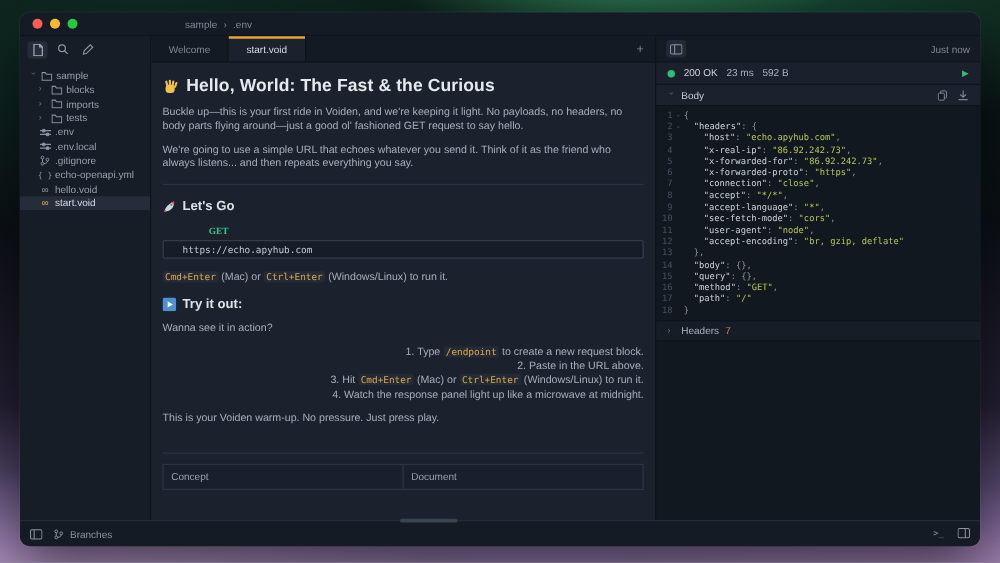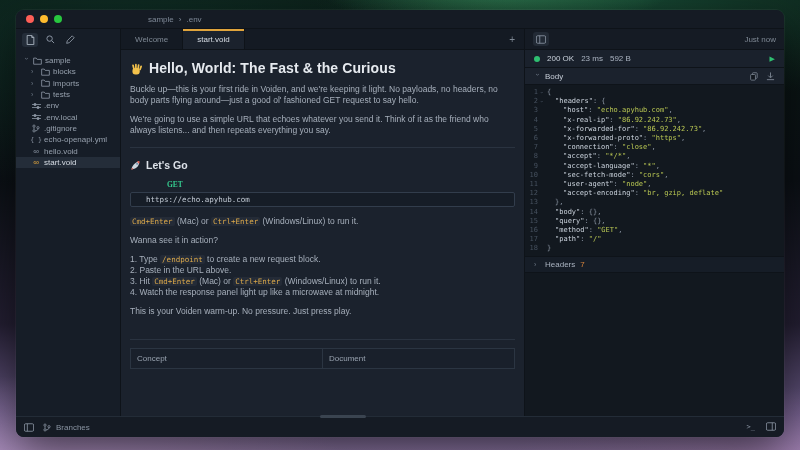--- a/index.html
+++ b/index.html
@@ -53,21 +53,21 @@
   .edcontent{flex:1;overflow:hidden;padding:2px 9px 0 9px;}
   h1.doc{font-size:14px;color:#e6eaef;margin:8px 0 0;display:flex;gap:6px;align-items:flex-end;font-weight:bold;letter-spacing:.1px;}
   p.doc{font-size:8.5px;line-height:11px;color:#a6afbb;margin:8px 0 0;}
   .hr{border-top:1px solid #2a3340;margin-top:11px;}
   h3.doc{font-size:10.5px;color:#dde2e9;margin:11px 0 0;display:flex;gap:5px;align-items:center;font-weight:bold;}
   .get-label{margin-top:9px;font-family:Liberation Serif, serif;font-size:7.5px;font-weight:bold;color:#35c98e;padding-left:37px;}
   .url-box{margin-top:3px;height:13px;border:1px solid #323d4c;background:#161d27;border-radius:2px;display:flex;align-items:center;padding:0 1px;}
   .url-box input{background:transparent;border:0;outline:0;width:100%;font-family:"DejaVu Sans Mono",monospace;font-size:7.5px;color:#c3cbd5;padding:0 14px;}
   .hint{font-size:8.5px;color:#a6afbb;margin-top:9px;}
   .codechip{font-family:"DejaVu Sans Mono",monospace;font-size:7.5px;color:#dca94a;background:#242b37;border-radius:2px;padding:0 2px;}
-  .steps{margin:8px 0 0;padding:0;list-style:none;font-size:8.5px;line-height:11.2px;color:#a6afbb;counter-reset:s;}
+  .steps{margin:8px 0 0;padding:0;list-style:none;font-size:8.5px;line-height:11.2px;color:#a6afbb;counter-reset:s;text-align:right;}
   .steps li::before{counter-increment:s;content:counter(s) ". ";}
   h2.doc{font-size:12.5px;color:#e2e7ed;margin:13px 0 0;font-weight:bold;}
   table.doc{margin-top:8px;width:100%;border-collapse:collapse;font-size:8px;color:#98a2af;table-layout:fixed;}
   table.doc th{border:1px solid #2b3542;background:#19202b;text-align:left;font-weight:normal;padding:5px 6px;}
   
   .right-panel{width:259px;flex:0 0 auto;background:#12181f;border-left:1px solid #0e1319;display:flex;flex-direction:column;font-size:8px;min-height:0;}
   .rp-header{height:20px;flex:0 0 auto;background:#151b24;border-bottom:1px solid #0e1319;display:flex;align-items:center;padding:0 8px;}
   .rp-split-btn{width:16px;height:14px;background:#222a35;border-radius:3px;display:flex;align-items:center;justify-content:center;}
   .rp-timestamp{margin-left:auto;color:#7e8894;}
   .rp-status{height:17px;flex:0 0 auto;background:#1a212c;display:flex;align-items:center;gap:7px;padding:0 9px;border-bottom:1px solid #0e1319;color:#aab3c0;}
@@ -258,20 +258,27 @@
               <path fill="#e2574c" d="M2 14.2l1-3 2 1.8z"></path>
             </svg>
           <span>Let's Go</span>
         </h3>
         <div class="get-label">GET</div>
         <div class="url-box">
           <input type="text" readonly="" value="https://echo.apyhub.com" style="">
         </div>
         <p class="hint"><span class="codechip">Cmd+Enter</span><span> (Mac) or </span><span class="codechip">Ctrl+Enter</span><span> (Windows/Linux) to run it.</span></p>
 
+        <h3 class="doc">
+          <svg viewBox="0 0 16 16" width="11" height="11">
+              <rect width="16" height="16" rx="3" fill="#4d8fd1"></rect>
+              <path d="M6 4.5v7l6-3.5z" fill="#fff"></path>
+            </svg>
+          <span>Try it out:</span>
+        </h3>
         <p class="doc">Wanna see it in action?</p>
         <ol class="steps">
             <li><span>Type </span><span class="codechip">/endpoint</span><span> to create a new request block.</span></li>
             <li><span>Paste in the URL above.</span></li>
             <li><span>Hit </span><span class="codechip">Cmd+Enter</span><span> (Mac) or </span><span class="codechip">Ctrl+Enter</span><span> (Windows/Linux) to run it.</span></li>
             <li><span>Watch the response panel light up like a microwave at midnight.</span></li>
           </ol>
         <p class="doc">This is your Voiden warm-up. No pressure. Just press play.</p>
 
         <div class="hr" style="margin-top:22px;"></div>

